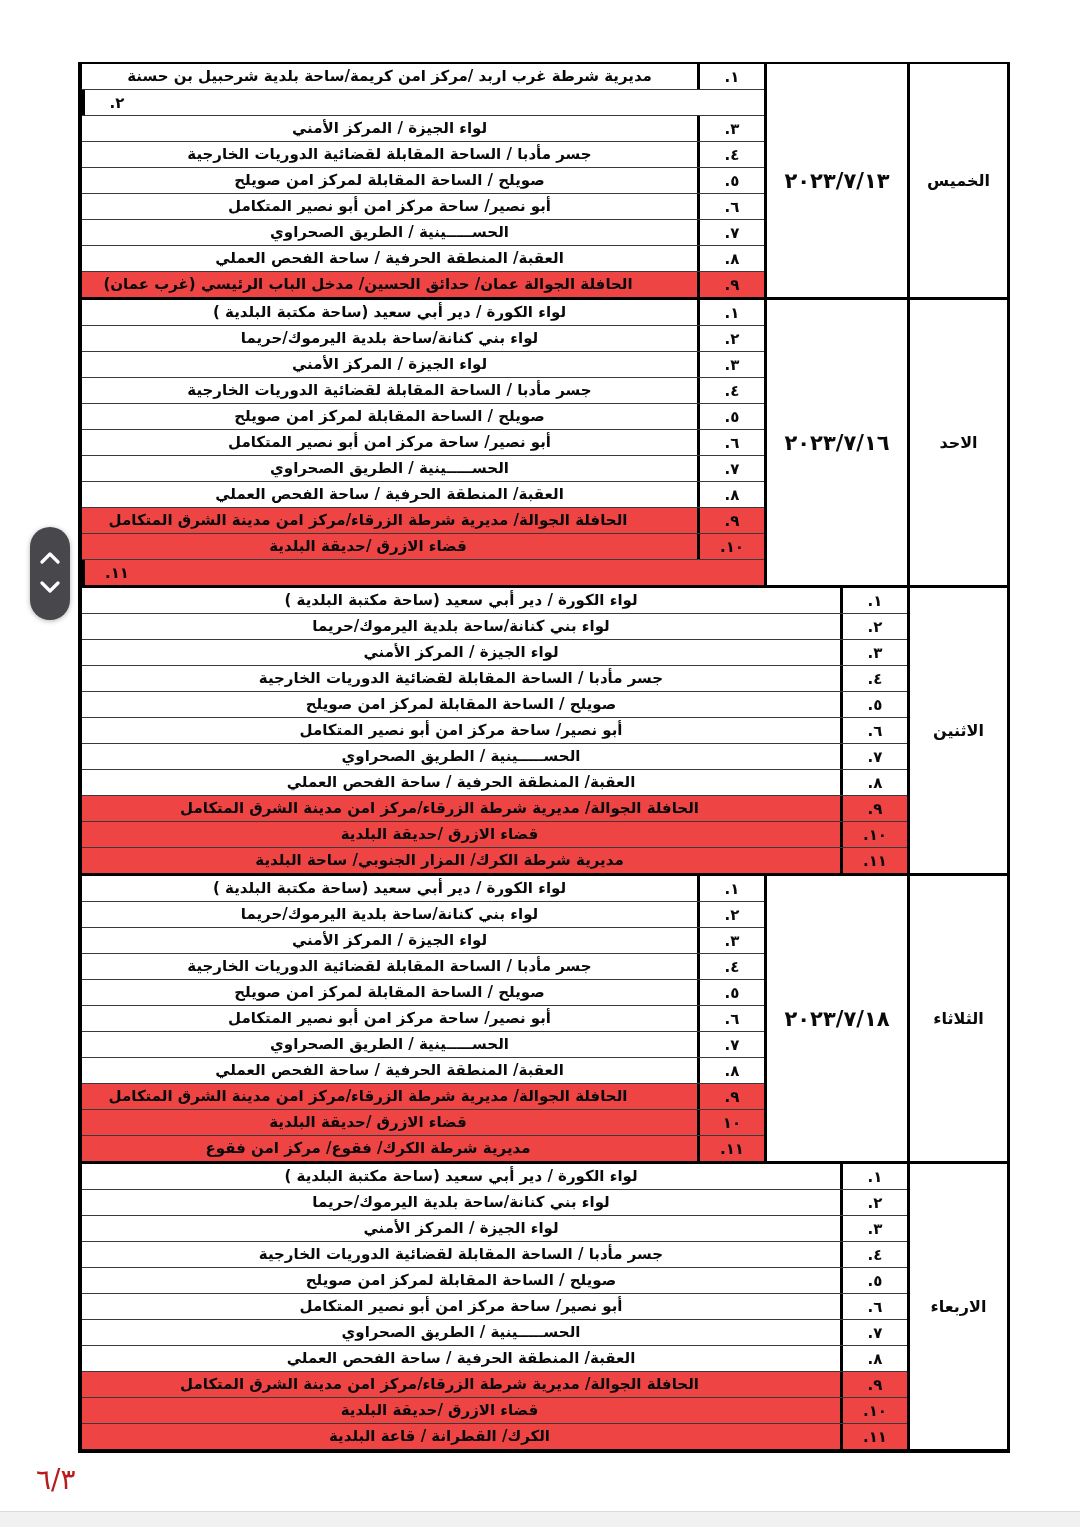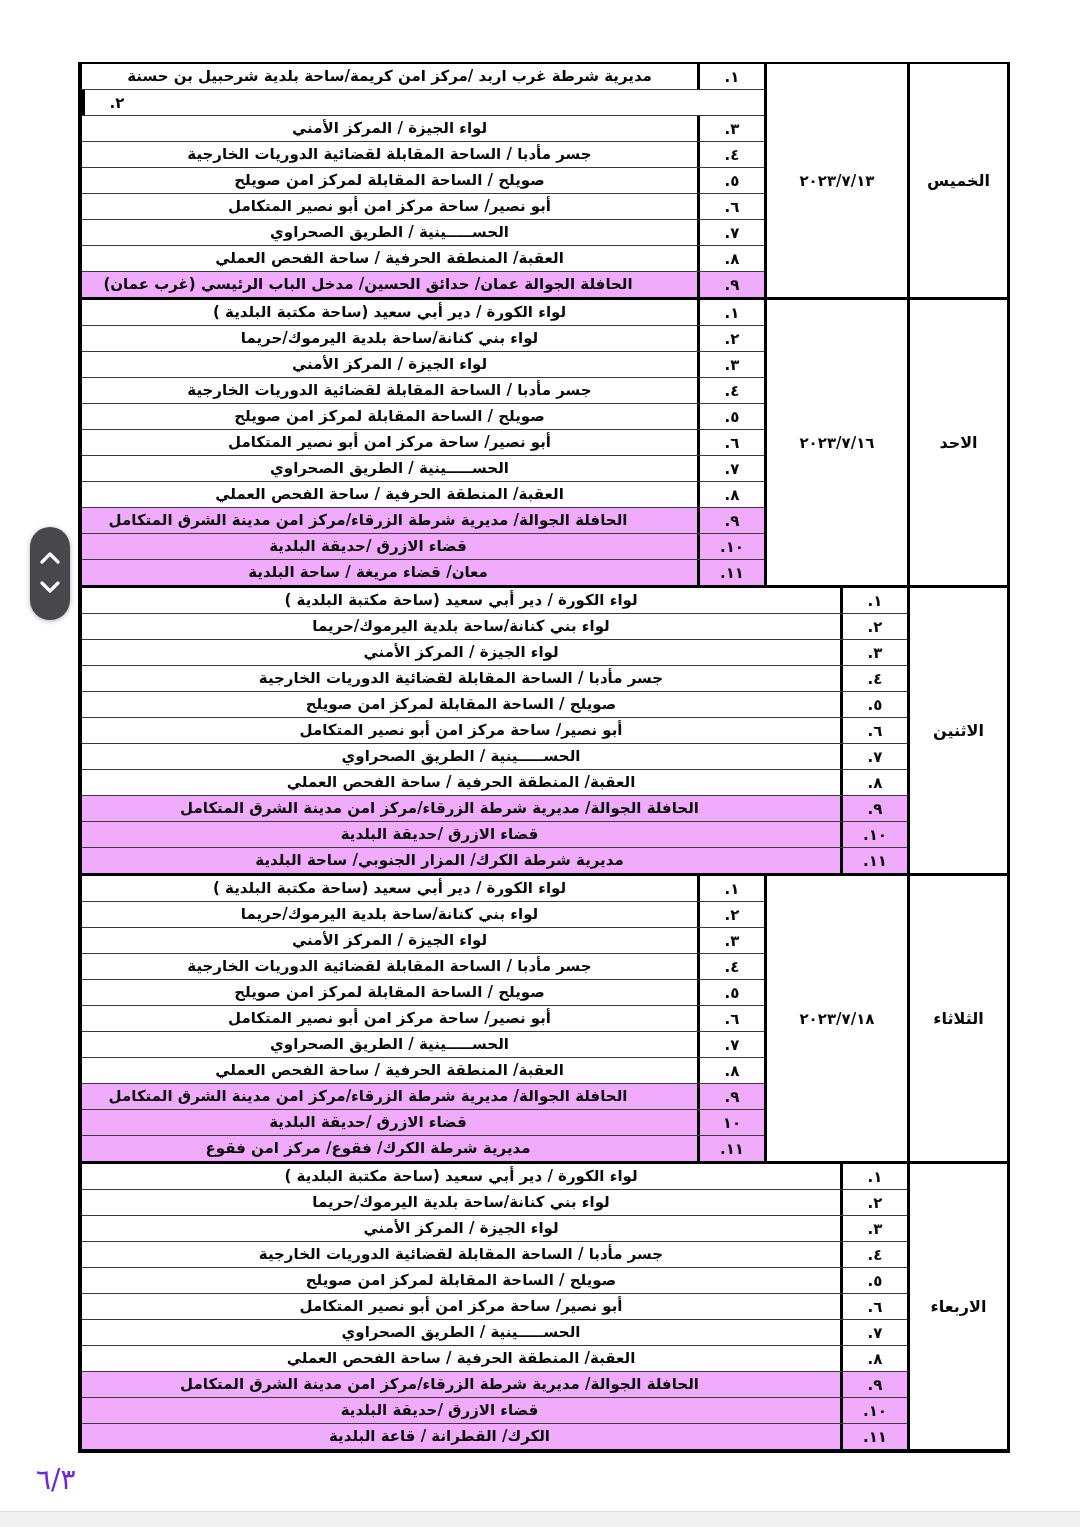--- a/index.html
+++ b/index.html
@@ -11,55 +11,55 @@
     position:absolute;left:78px;top:62px;width:932px;box-sizing:border-box;
     border-top:2px solid #000;border-bottom:4px solid #000;
     border-left:4px solid #000;border-right:3px solid #000;
     background:#fff;
   }
   .block{display:flex;direction:ltr;}
   .block + .block{border-top:3px solid #000;}
   .rows-col{flex:1;display:flex;flex-direction:column;min-width:0;}
   .trow{display:flex;direction:ltr;min-height:25px;align-items:stretch;}
   .trow + .trow{border-top:1px solid #3a3a3a;}
-  .trow.hl{background:#f0abfc;gap:43px;}
+  .trow.hl{background:#ef4444;gap:43px;}
   .loc-cell{
     flex:1;direction:rtl;text-align:center;
     display:flex;align-items:center;justify-content:center;
     font-size:15px;font-weight:bold;color:#0a0a0a;
     padding:1px 8px;line-height:1.25;
   }
   .num-cell{
     width:64px;flex:0 0 64px;border-left:3px solid #000;
     direction:rtl;display:flex;align-items:center;justify-content:center;
     font-size:15px;font-weight:bold;color:#0a0a0a;
   }
   .date-col{
     width:140px;flex:0 0 140px;border-left:3px solid #000;
     display:flex;align-items:center;justify-content:center;
   }
-  .date-val{direction:rtl;font-size:15px;font-weight:bold;letter-spacing:2px;color:#0a0a0a;}
+  .date-val{direction:rtl;font-size:21px;font-weight:bold;letter-spacing:2px;color:#0a0a0a;}
   .day-col{
     width:97px;flex:0 0 97px;border-left:3px solid #000;
     display:flex;align-items:center;justify-content:center;
   }
   .day-val{direction:rtl;font-size:16px;font-weight:bold;color:#0a0a0a;}
 
   
   .scroll-pill{
     position:absolute;left:30px;top:527px;width:40px;height:93px;
     background:#48484c;border-radius:21px;
     display:flex;flex-direction:column;align-items:center;justify-content:center;gap:15px;
     box-shadow:0 1px 5px rgba(0,0,0,.30);
   }
   .pill-btn{width:22px;height:14px;display:flex;align-items:center;justify-content:center;
     background:transparent;border:none;padding:0;cursor:pointer;}
   .page-indicator{
     position:absolute;left:36px;top:1463px;
-    font-size:28px;color:#6d28d9;direction:ltr;letter-spacing:1px;
+    font-size:28px;color:#b91c1c;direction:ltr;letter-spacing:1px;
   }
   .bottom-bar{
     position:absolute;left:0;top:1511px;width:1080px;height:16px;
     background:#f1f1f2;border-top:1px solid #dcdcde;box-sizing:border-box;
   }
 </style>
 </head>
 <body>
 
 <div class="screen">
@@ -146,21 +146,20 @@
   </div>
           <div class="trow hl">
     <div class="loc-cell">الحافلة الجوالة/ مديرية شرطة الزرقاء/مركز امن مدينة الشرق المتكامل</div>
     <div class="num-cell">٩.</div>
   </div>
           <div class="trow hl">
     <div class="loc-cell">قضاء الازرق /حديقة البلدية</div>
     <div class="num-cell">١٠.</div>
   </div>
           <div class="trow hl">
-    <div class="loc-cell">معان/ قضاء مريغة / ساحة البلدية</div>
     <div class="num-cell">١١.</div>
   </div>
         </div>
     <div class="date-col">
       <span class="date-val">٢٠٢٣/٧/١٦</span>
     </div>
     <div class="day-col">
       <span class="day-val">الاحد</span>
     </div>
   </div>

